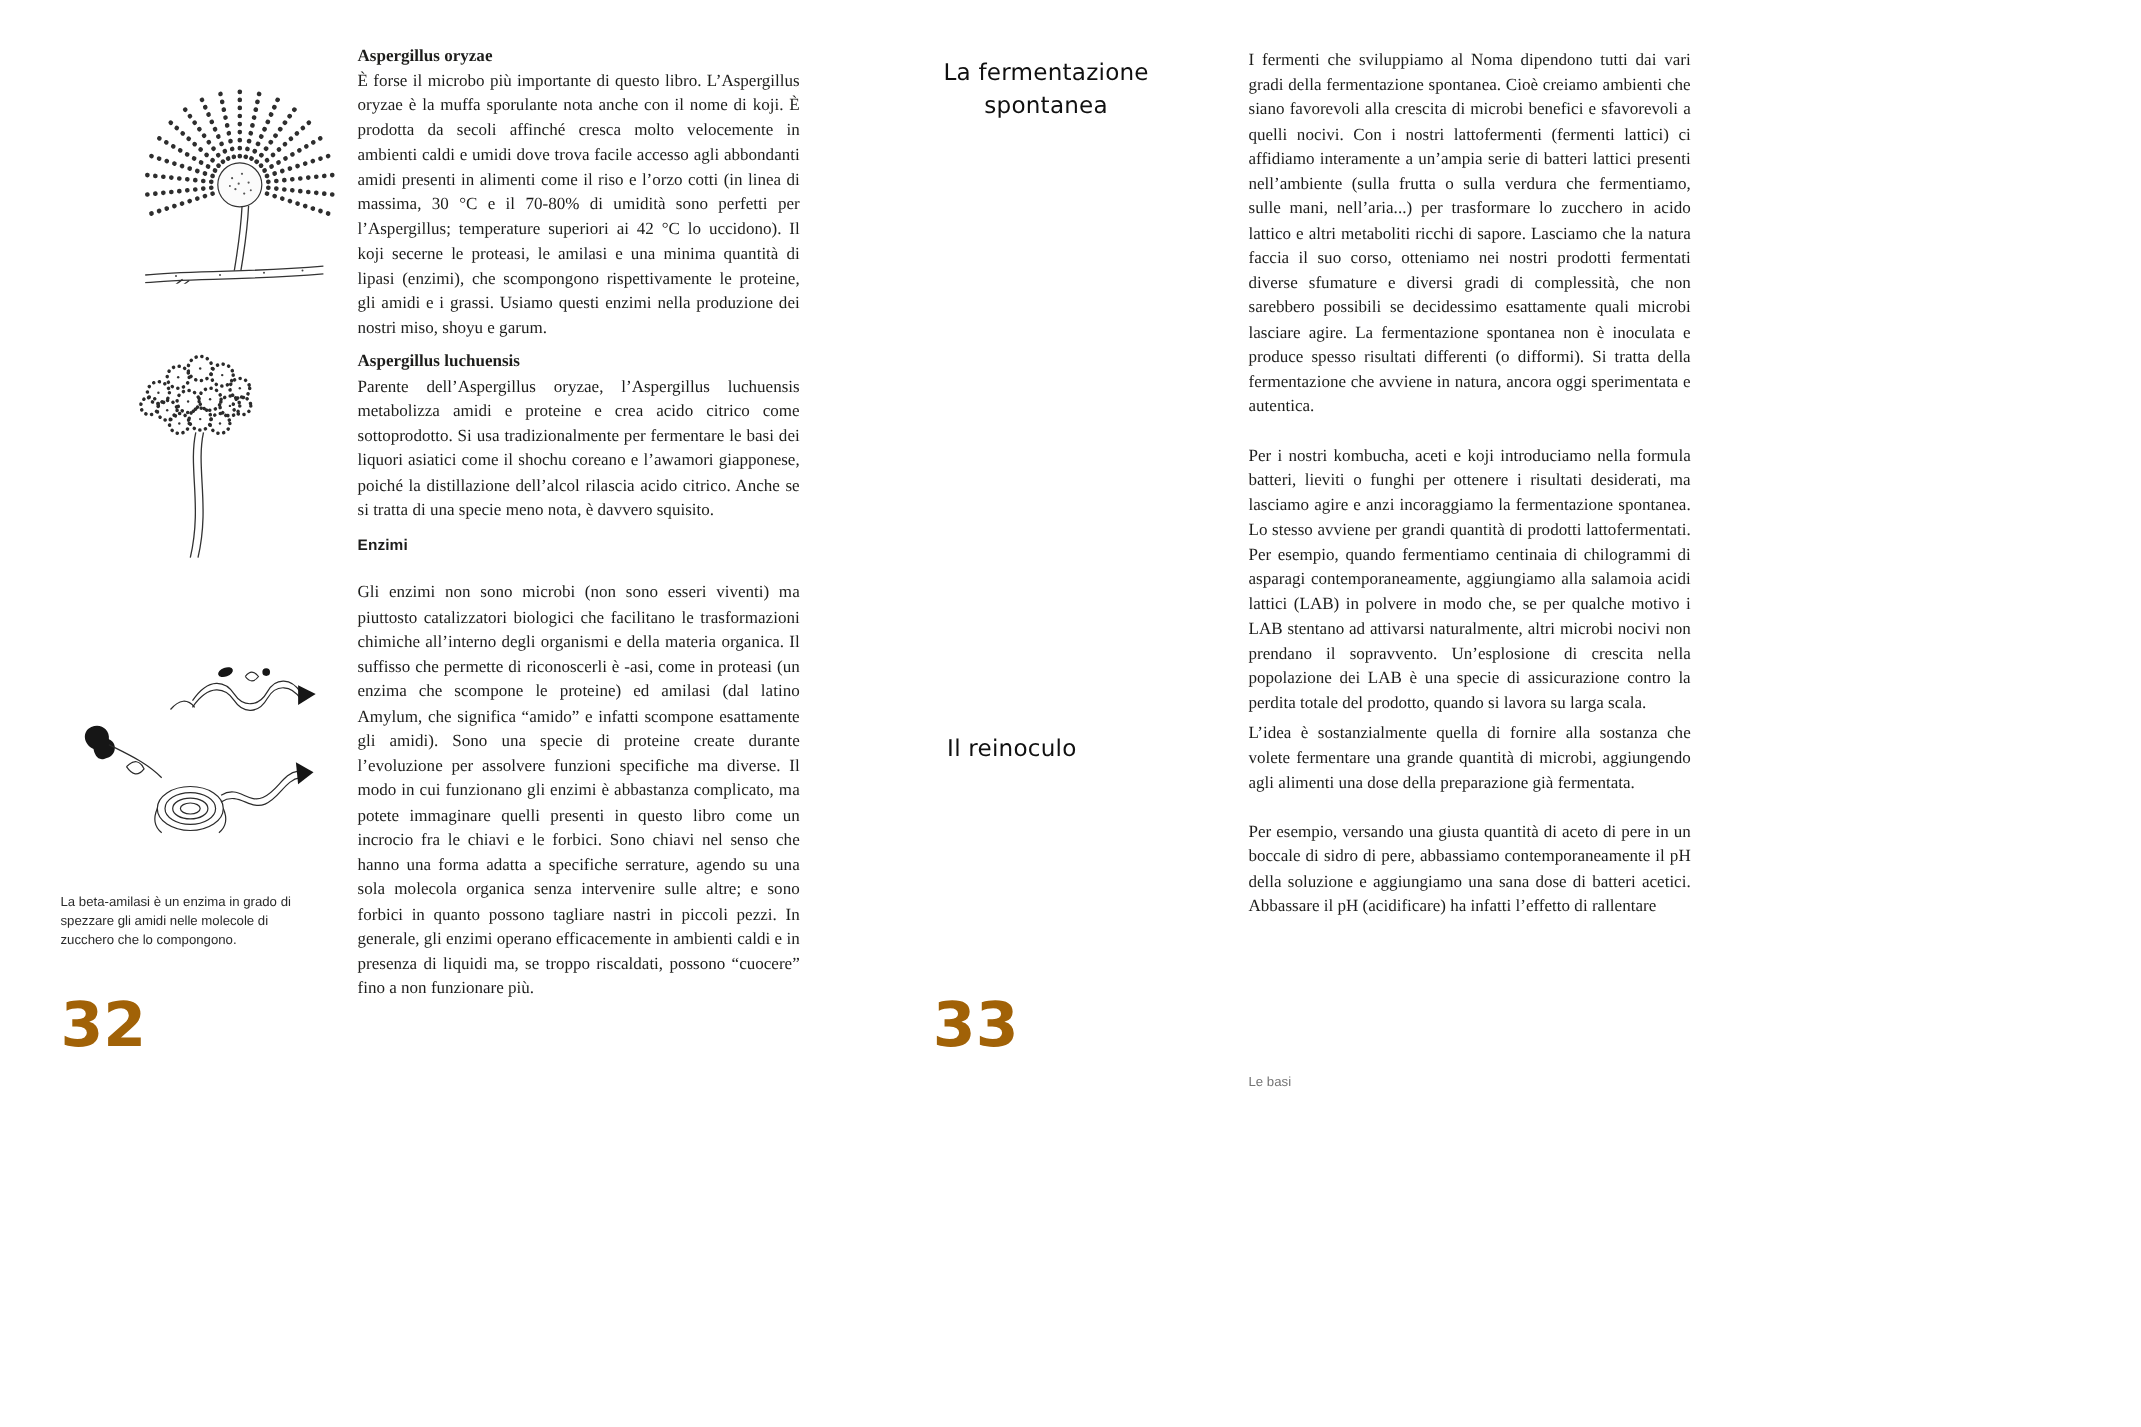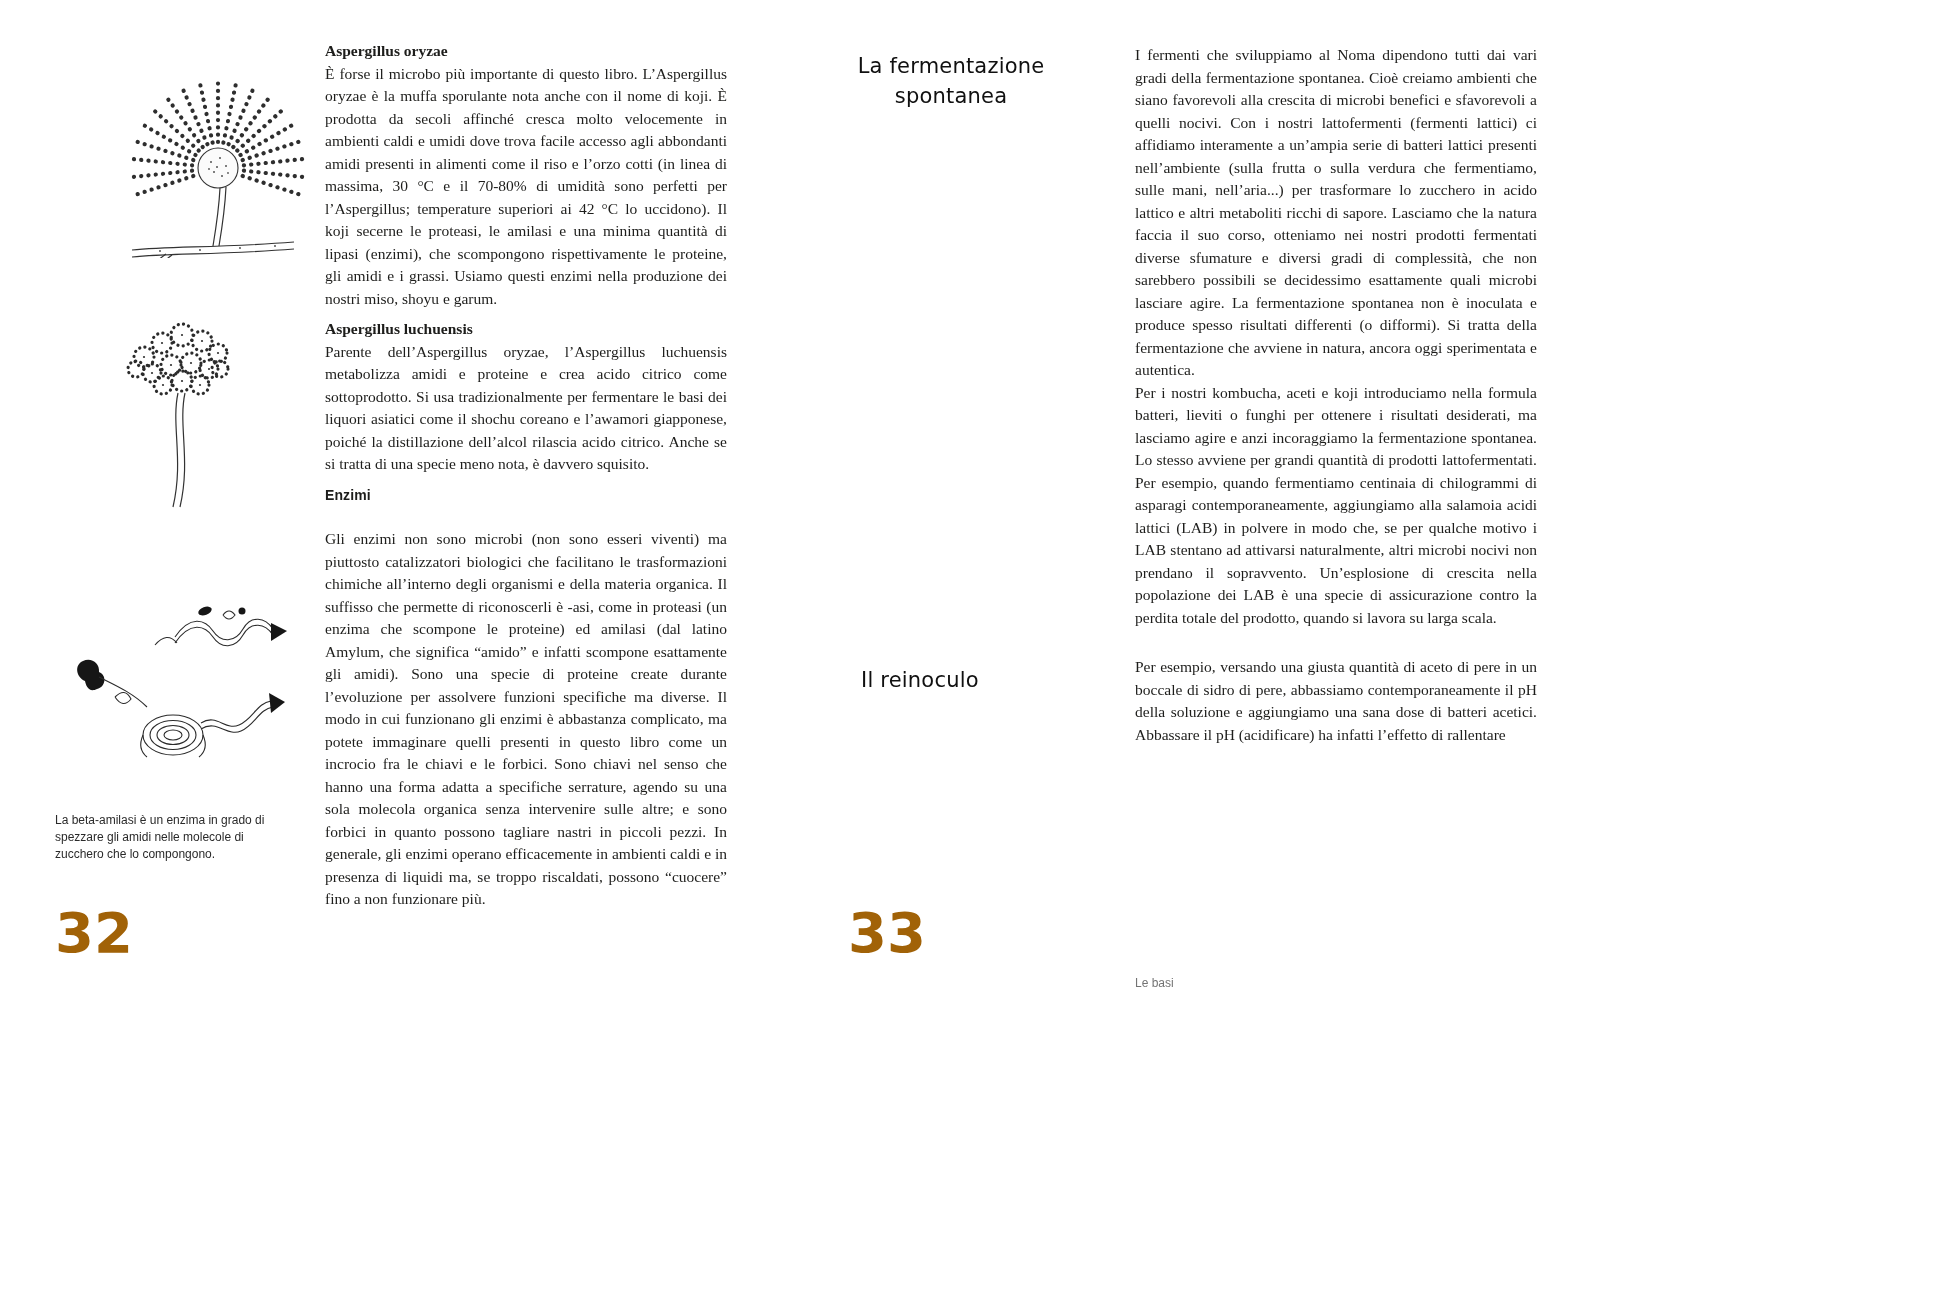--- a/index.html
+++ b/index.html
@@ -6,21 +6,21 @@
   body{
     width:1946px;height:1297px;position:relative;overflow:hidden;
     font-family:"Liberation Serif", serif;color:#1d1d1b;
     -webkit-font-smoothing:antialiased;
   }
   .abs{position:absolute;}
   .textcol{
     width:402px;font-size:15.5px;line-height:22.5px;text-align:justify;
   }
   .textcol p{margin:0;}
-  .textcol p + p{}
+  .textcol p + p{margin-top:22px;}
   .textcol section + section{margin-top:8px;}
   .runin-head{
     font:inherit;font-weight:bold;margin:0;
   }
   .bold-head{
     font-family:"Liberation Sans", sans-serif;font-weight:700;
     font-size:14px;letter-spacing:.1px;margin:0 0 22px 0;
   }
   .display-head{
     font-family:"DejaVu Sans", "Liberation Sans", sans-serif;
@@ -190,20 +190,21 @@
     <h2 class="abs display-head centered" style="left:828px;top:38px;width:220px;">La fermentazione spontanea</h2>
 
     <div class="abs textcol" style="left:1135px;top:44px;">
       <p>I fermenti che sviluppiamo al Noma dipendono tutti dai vari gradi della fermentazione spontanea. Cioè creiamo ambienti che siano favorevoli alla crescita di microbi benefici e sfavorevoli a quelli nocivi. Con i nostri lattofermenti (fermenti lattici) ci affidiamo interamente a un’ampia serie di batteri lattici presenti nell’ambiente (sulla frutta o sulla verdura che fermentiamo, sulle mani, nell’aria...) per trasformare lo zucchero in acido lattico e altri metaboliti ricchi di sapore. Lasciamo che la natura faccia il suo corso, otteniamo nei nostri prodotti fermentati diverse sfumature e diversi gradi di complessità, che non sarebbero possibili se decidessimo esattamente quali microbi lasciare agire. La fermentazione spontanea non è inoculata e produce spesso risultati differenti (o difformi). Si tratta della fermentazione che avviene in natura, ancora oggi sperimentata e autentica.</p>
       <p>Per i nostri kombucha, aceti e koji introduciamo nella formula batteri, lieviti o funghi per ottenere i risultati desiderati, ma lasciamo agire e anzi incoraggiamo la fermentazione spontanea. Lo stesso avviene per grandi quantità di prodotti lattofermentati. Per esempio, quando fermentiamo centinaia di chilogrammi di asparagi contemporaneamente, aggiungiamo alla salamoia acidi lattici (LAB) in polvere in modo che, se per qualche motivo i LAB stentano ad attivarsi naturalmente, altri microbi nocivi non prendano il sopravvento. Un’esplosione di crescita nella popolazione dei LAB è una specie di assicurazione contro la perdita totale del prodotto, quando si lavora su larga scala.</p>
     </div>
 
     <h2 class="abs display-head" style="left:848px;top:652px;">Il reinoculo</h2>
 
     <div class="abs textcol" style="left:1135px;top:656px;">
+      <p>L’idea è sostanzialmente quella di fornire alla sostanza che volete fermentare una grande quantità di microbi, aggiungendo agli alimenti una dose della preparazione già fermentata.</p>
       <p>Per esempio, versando una giusta quantità di aceto di pere in un boccale di sidro di pere, abbassiamo contemporaneamente il pH della soluzione e aggiungiamo una sana dose di batteri acetici. Abbassare il pH (acidificare) ha infatti l’effetto di rallentare</p>
     </div>
 
     <div class="abs pagenum" style="left:848px;top:905px;text-align:center;">33</div>
 
     <div class="abs footer-note" style="left:1135px;top:976px;">Le basi</div>
   </section>
 
 </main>
 

